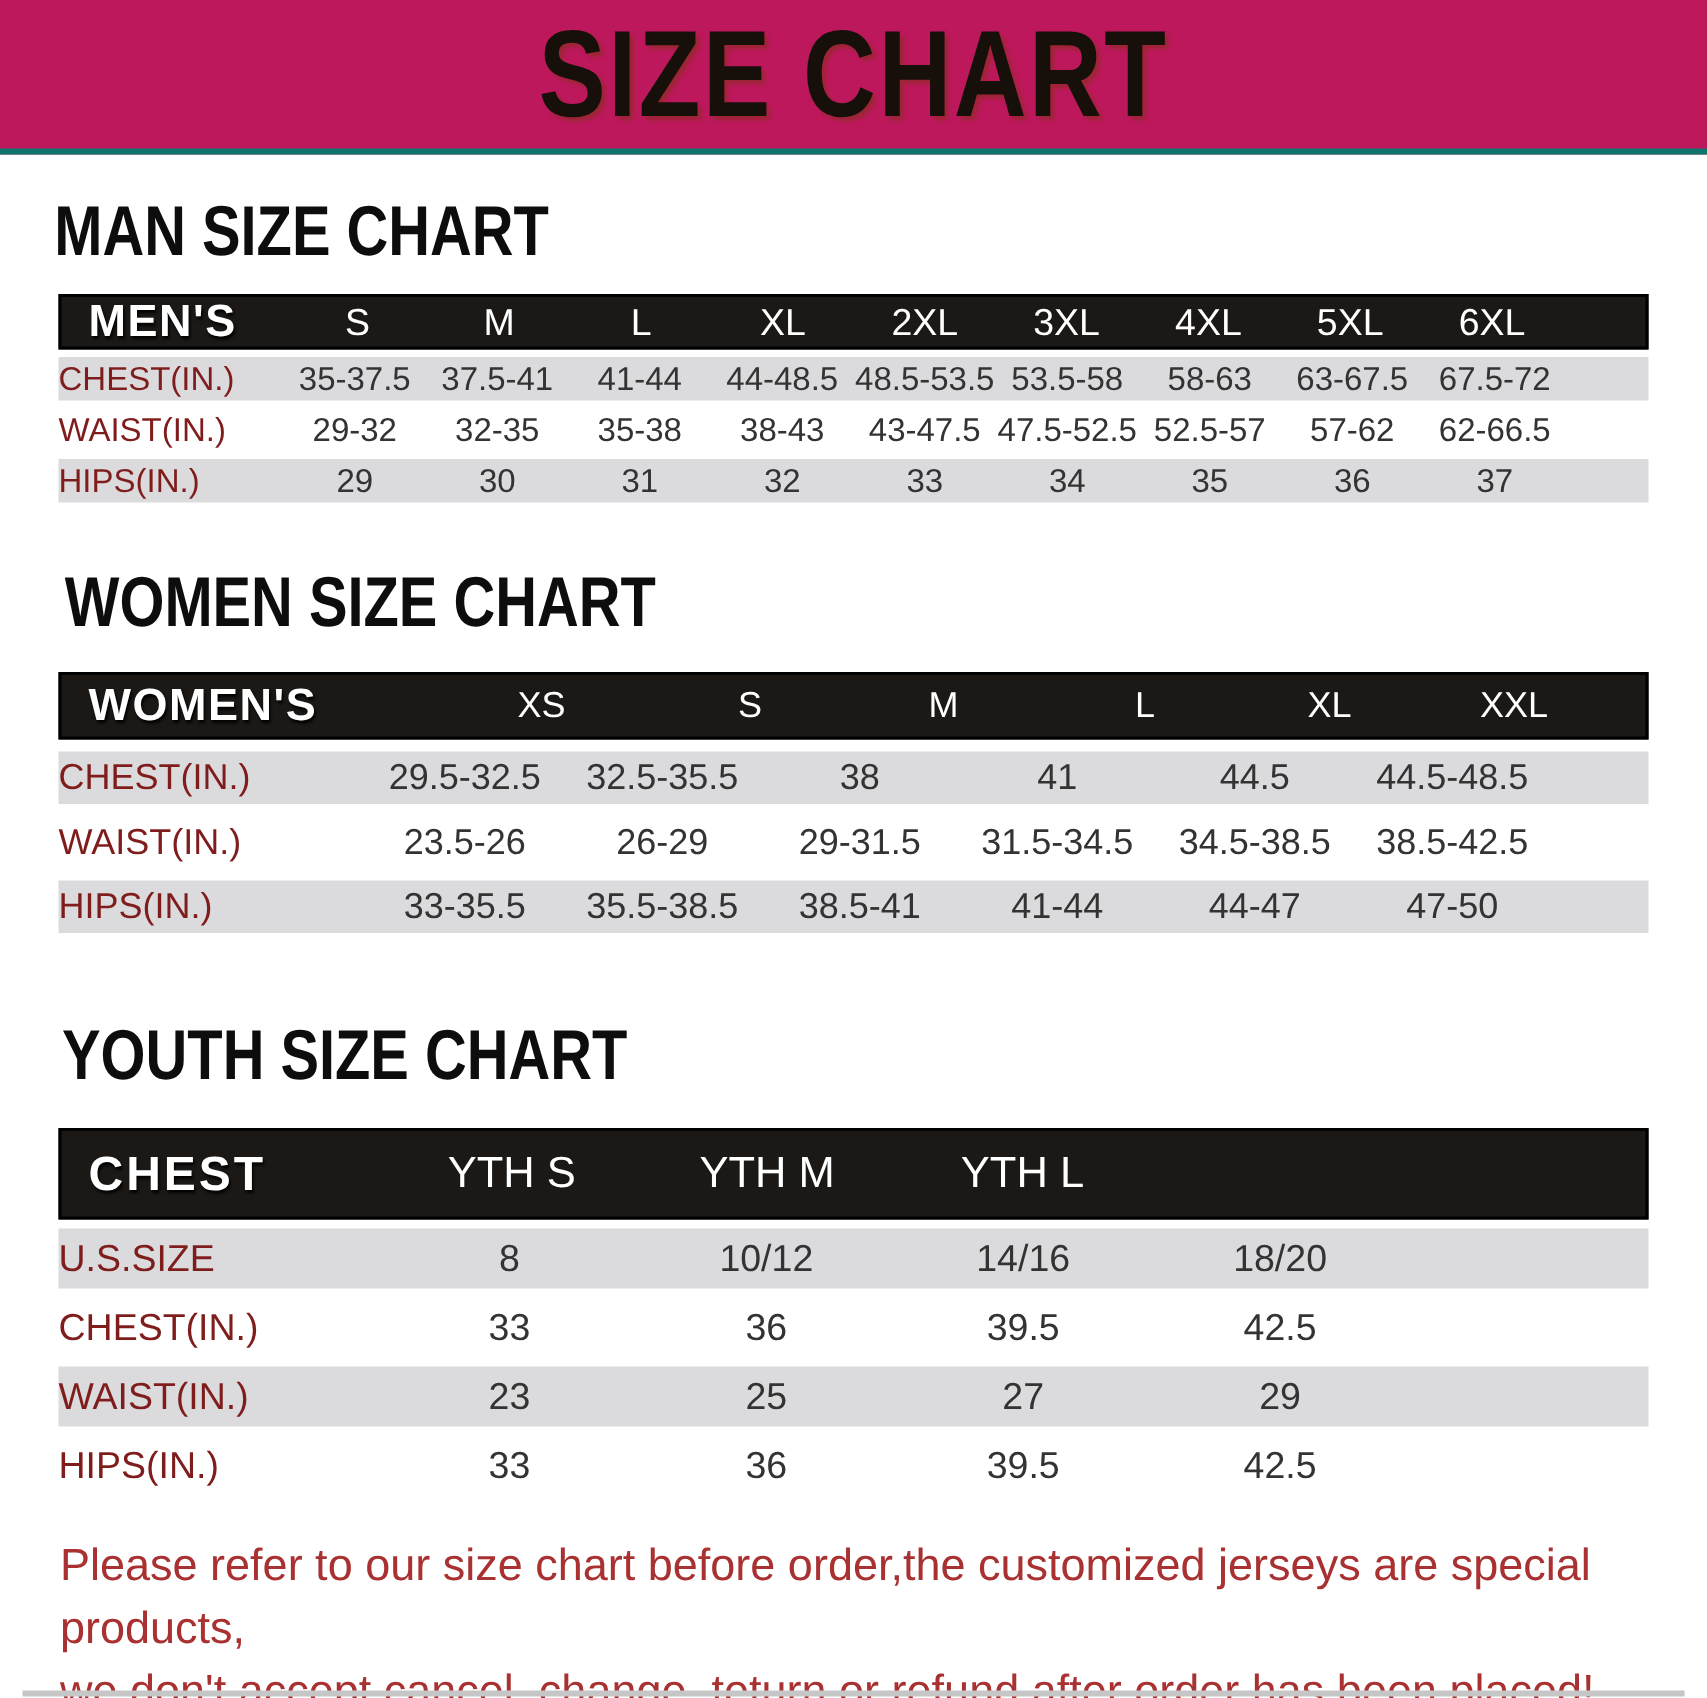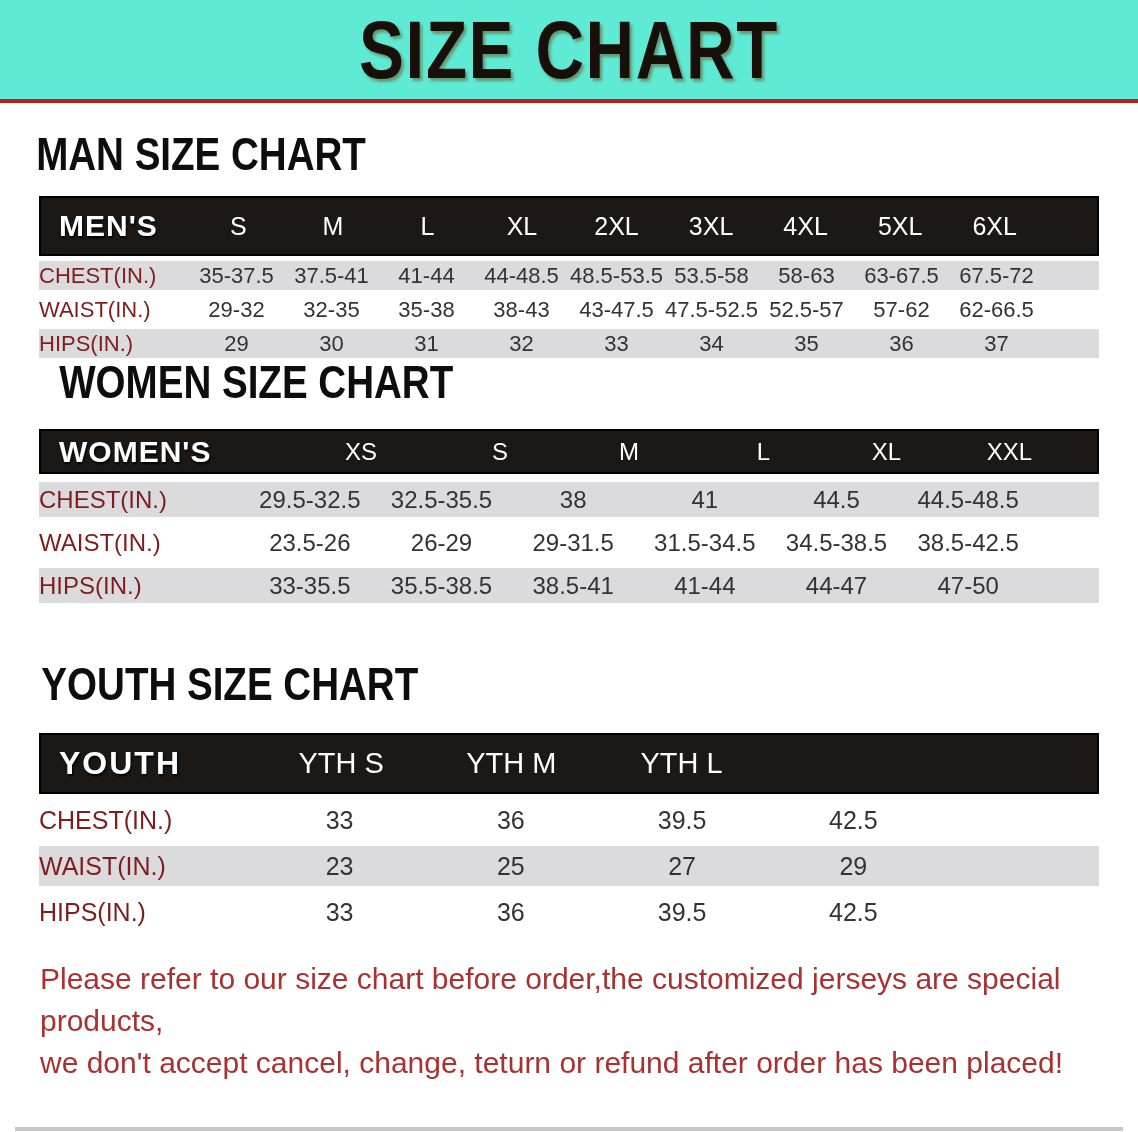--- a/index.html
+++ b/index.html
@@ -2,37 +2,37 @@
 <html><head>
 <meta charset="utf-8">
 <style>
   html,body{margin:0;padding:0;}
   body{
     width:1138px;height:1132px;position:relative;overflow:hidden;
     background:#ffffff;font-family:"Liberation Sans", sans-serif;
   }
   
   .banner{
-    height:99px;background:#5eead4;border-bottom:4px solid #b91c1c;
+    height:99px;background:#be185d;border-bottom:4px solid #0f766e;
     display:flex;align-items:center;justify-content:center;
   }
   .banner-title{
     display:inline-block;font-weight:700;font-size:82px;line-height:1;
     transform:scaleX(0.82);transform-origin:center;
     color:#17100a;letter-spacing:2px;
     text-shadow:3px 3px 3px rgba(110,55,0,0.45);
   }
   
   .section-title{text-align:left;}
   .cond{
     display:inline-block;font-weight:700;font-size:47px;line-height:1;
     transform:scaleX(0.82);transform-origin:center;color:#0d0d0d;
   }
   .mt-man{margin-top:27px;}
-  .mt-women{padding-left:16px;}
+  .mt-women{margin-top:42px;}
   .mt-youth{margin-top:57px;}
   
   .size-table{width:1060px;margin:0 auto;}
   .mt-table-men{margin-top:19px;}
   .mt-table-women{margin-top:24px;}
   .mt-table-youth{margin-top:26px;}
   .thead{
     background:#1B1816;border:2px solid #000;box-sizing:border-box;
     color:#fff;
   }
@@ -44,21 +44,21 @@
   .women-grid{grid-template-columns:205px repeat(6,1fr) 65px;}
   .youth-grid{grid-template-columns:215px repeat(4,1fr) 160px;}
   .hlabel{
     font-weight:700;padding-left:18px;letter-spacing:1px;
     text-shadow:1px 2px 2px rgba(0,0,0,0.9);
   }
   .hcell{text-align:center;}
   .rlabel{text-align:left;color:#7f1d1d;}
   .cell{text-align:center;color:#333;}
   
-  .t-men .thead{height:60px;}
+  .t-men .thead{height:37px;}
   .t-men .hlabel{font-size:30px;}
   .t-men .hcell{font-size:25px;}
   .t-men .trow{height:29px;margin-top:5px;font-size:22px;}
   
   .t-women .thead{height:45px;}
   .t-women .hlabel{font-size:30px;}
   .t-women .hcell{font-size:24px;text-align:right;}
   .t-women .trow{height:35px;margin-top:8px;font-size:24px;}
   
   .t-youth .thead{height:61px;}
@@ -178,24 +178,31 @@
     <div class="cell">47-50</div>
   </div>
 </div>
 
 <div class="section-title mt-youth">
   <span class="cond">YOUTH SIZE CHART</span>
 </div>
 
 <div class="size-table t-youth mt-table-youth">
   <div class="thead grid youth-grid">
-    <div class="hlabel">YOUTH</div>
+    <div class="hlabel">CHEST</div>
     <div class="hcell">YTH S</div>
     <div class="hcell">YTH M</div>
     <div class="hcell">YTH L</div>
+  </div>
+  <div class="trow gray grid youth-grid">
+    <div class="rlabel">U.S.SIZE</div>
+    <div class="cell">8</div>
+    <div class="cell">10/12</div>
+    <div class="cell">14/16</div>
+    <div class="cell">18/20</div>
   </div>
   <div class="trow white grid youth-grid">
     <div class="rlabel">CHEST(IN.)</div>
     <div class="cell">33</div>
     <div class="cell">36</div>
     <div class="cell">39.5</div>
     <div class="cell">42.5</div>
   </div>
   <div class="trow gray grid youth-grid">
     <div class="rlabel">WAIST(IN.)</div>

